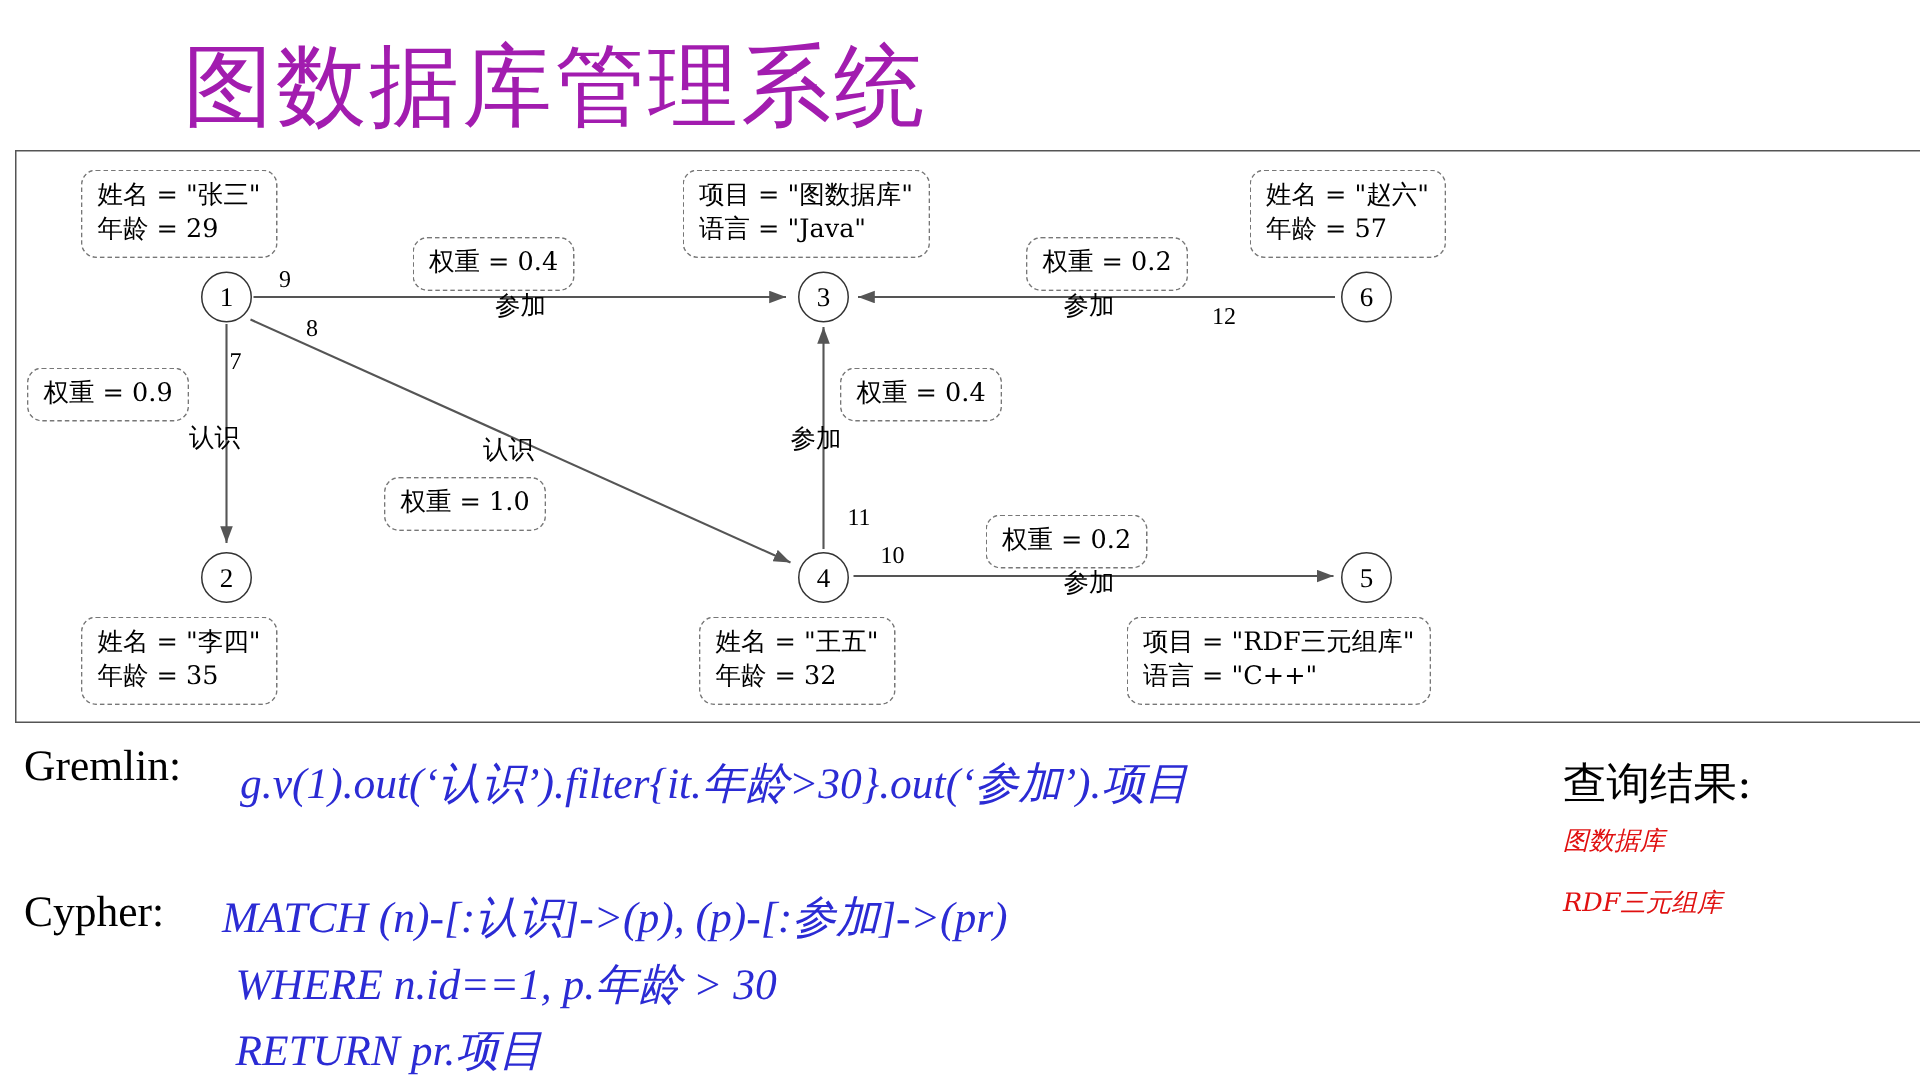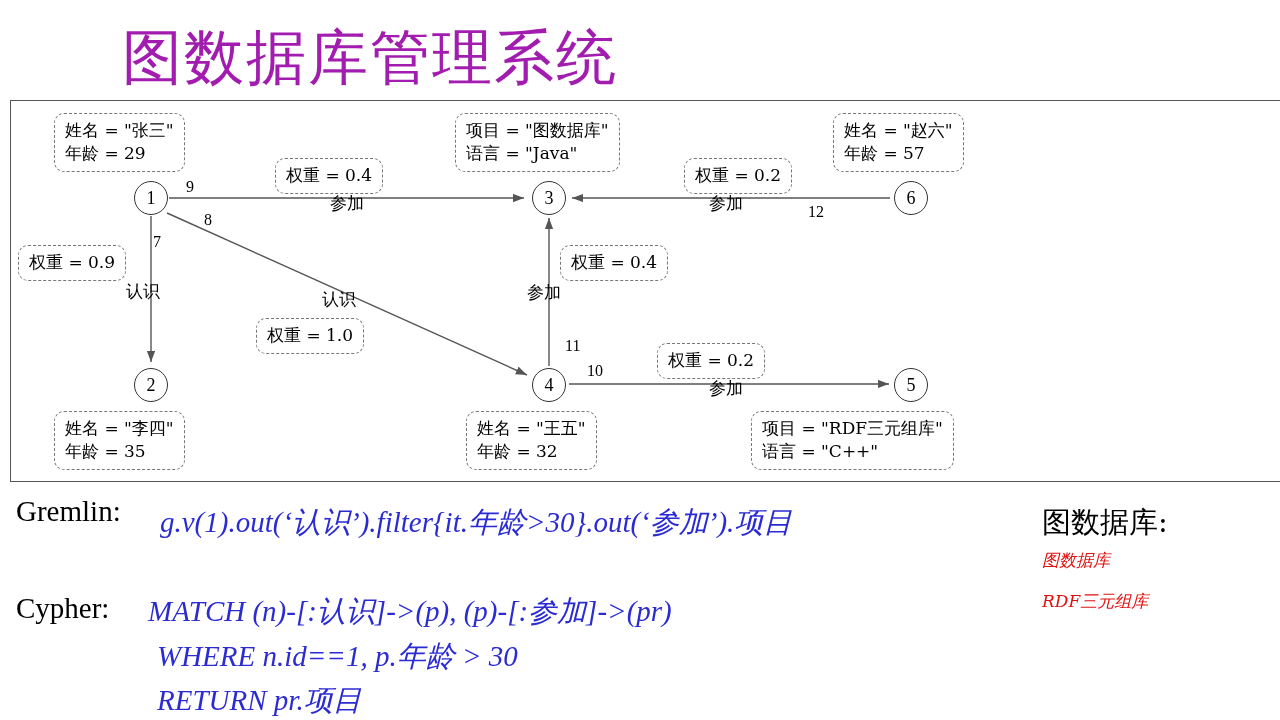--- a/index.html
+++ b/index.html
@@ -194,15 +194,15 @@
 <div class="edge-num" style="left:796px; top:203px;margin-left:12px;">12</div>
 
 <div class="query-label" style="left:16px; top:475px;margin-top:20px;">Gremlin:</div>
 <div class="query-text" style="left:160px; top:503px;">g.v(1).out(‘认识’).filter{it.年龄&gt;30}.out(‘参加’).项目</div>
 
 <div class="query-label" style="left:16px; top:592px;">Cypher:</div>
 <div class="query-text" style="left:148px; top:592px;text-align:center;">MATCH (n)-[:认识]-&gt;(p), (p)-[:参加]-&gt;(pr)</div>
 <div class="query-text" style="left:157px; top:637px;">WHERE n.id==1, p.年龄 &gt; 30</div>
 <div class="query-text" style="left:157px; top:681px;">RETURN pr.项目</div>
 
-<div class="result-label" style="left:1042px; top:503px;">图数据库:</div>
+<div class="result-label" style="left:1042px; top:503px;">查询结果:</div>
 <div class="result-item" style="left:1042px; top:549px;">图数据库</div>
 <div class="result-item" style="left:1042px; top:590px;">RDF三元组库</div>
 
 </body></html>

